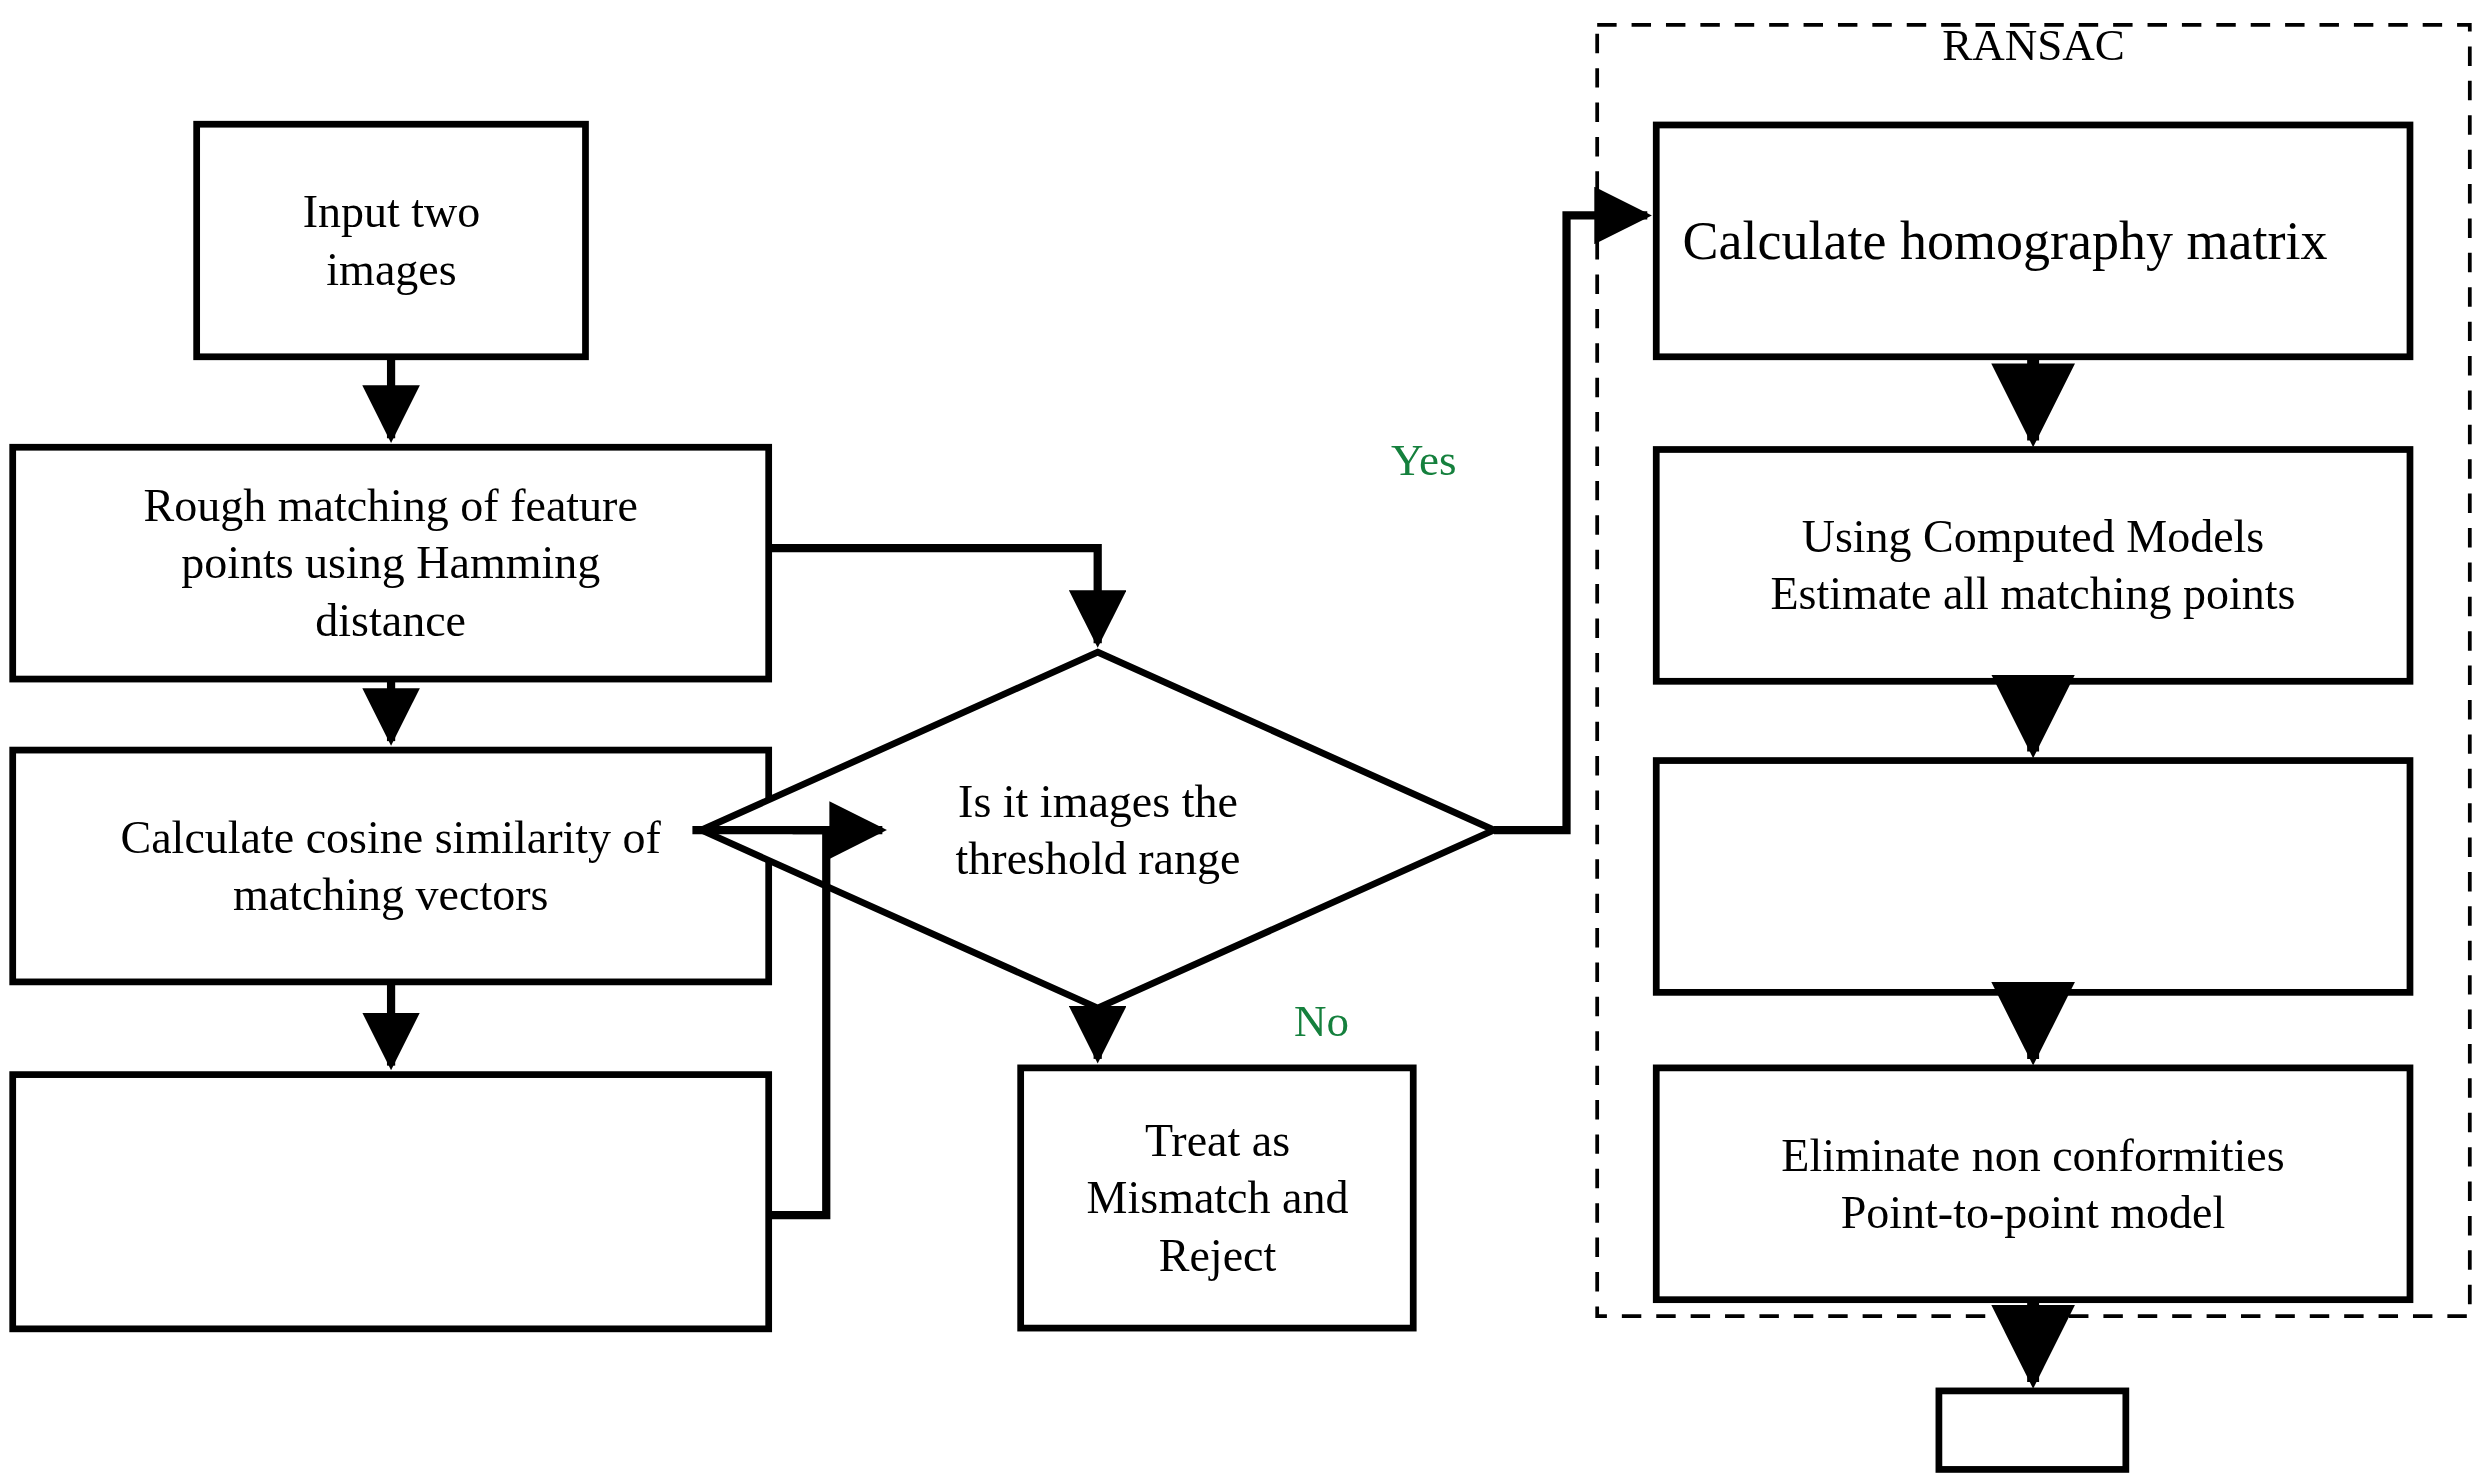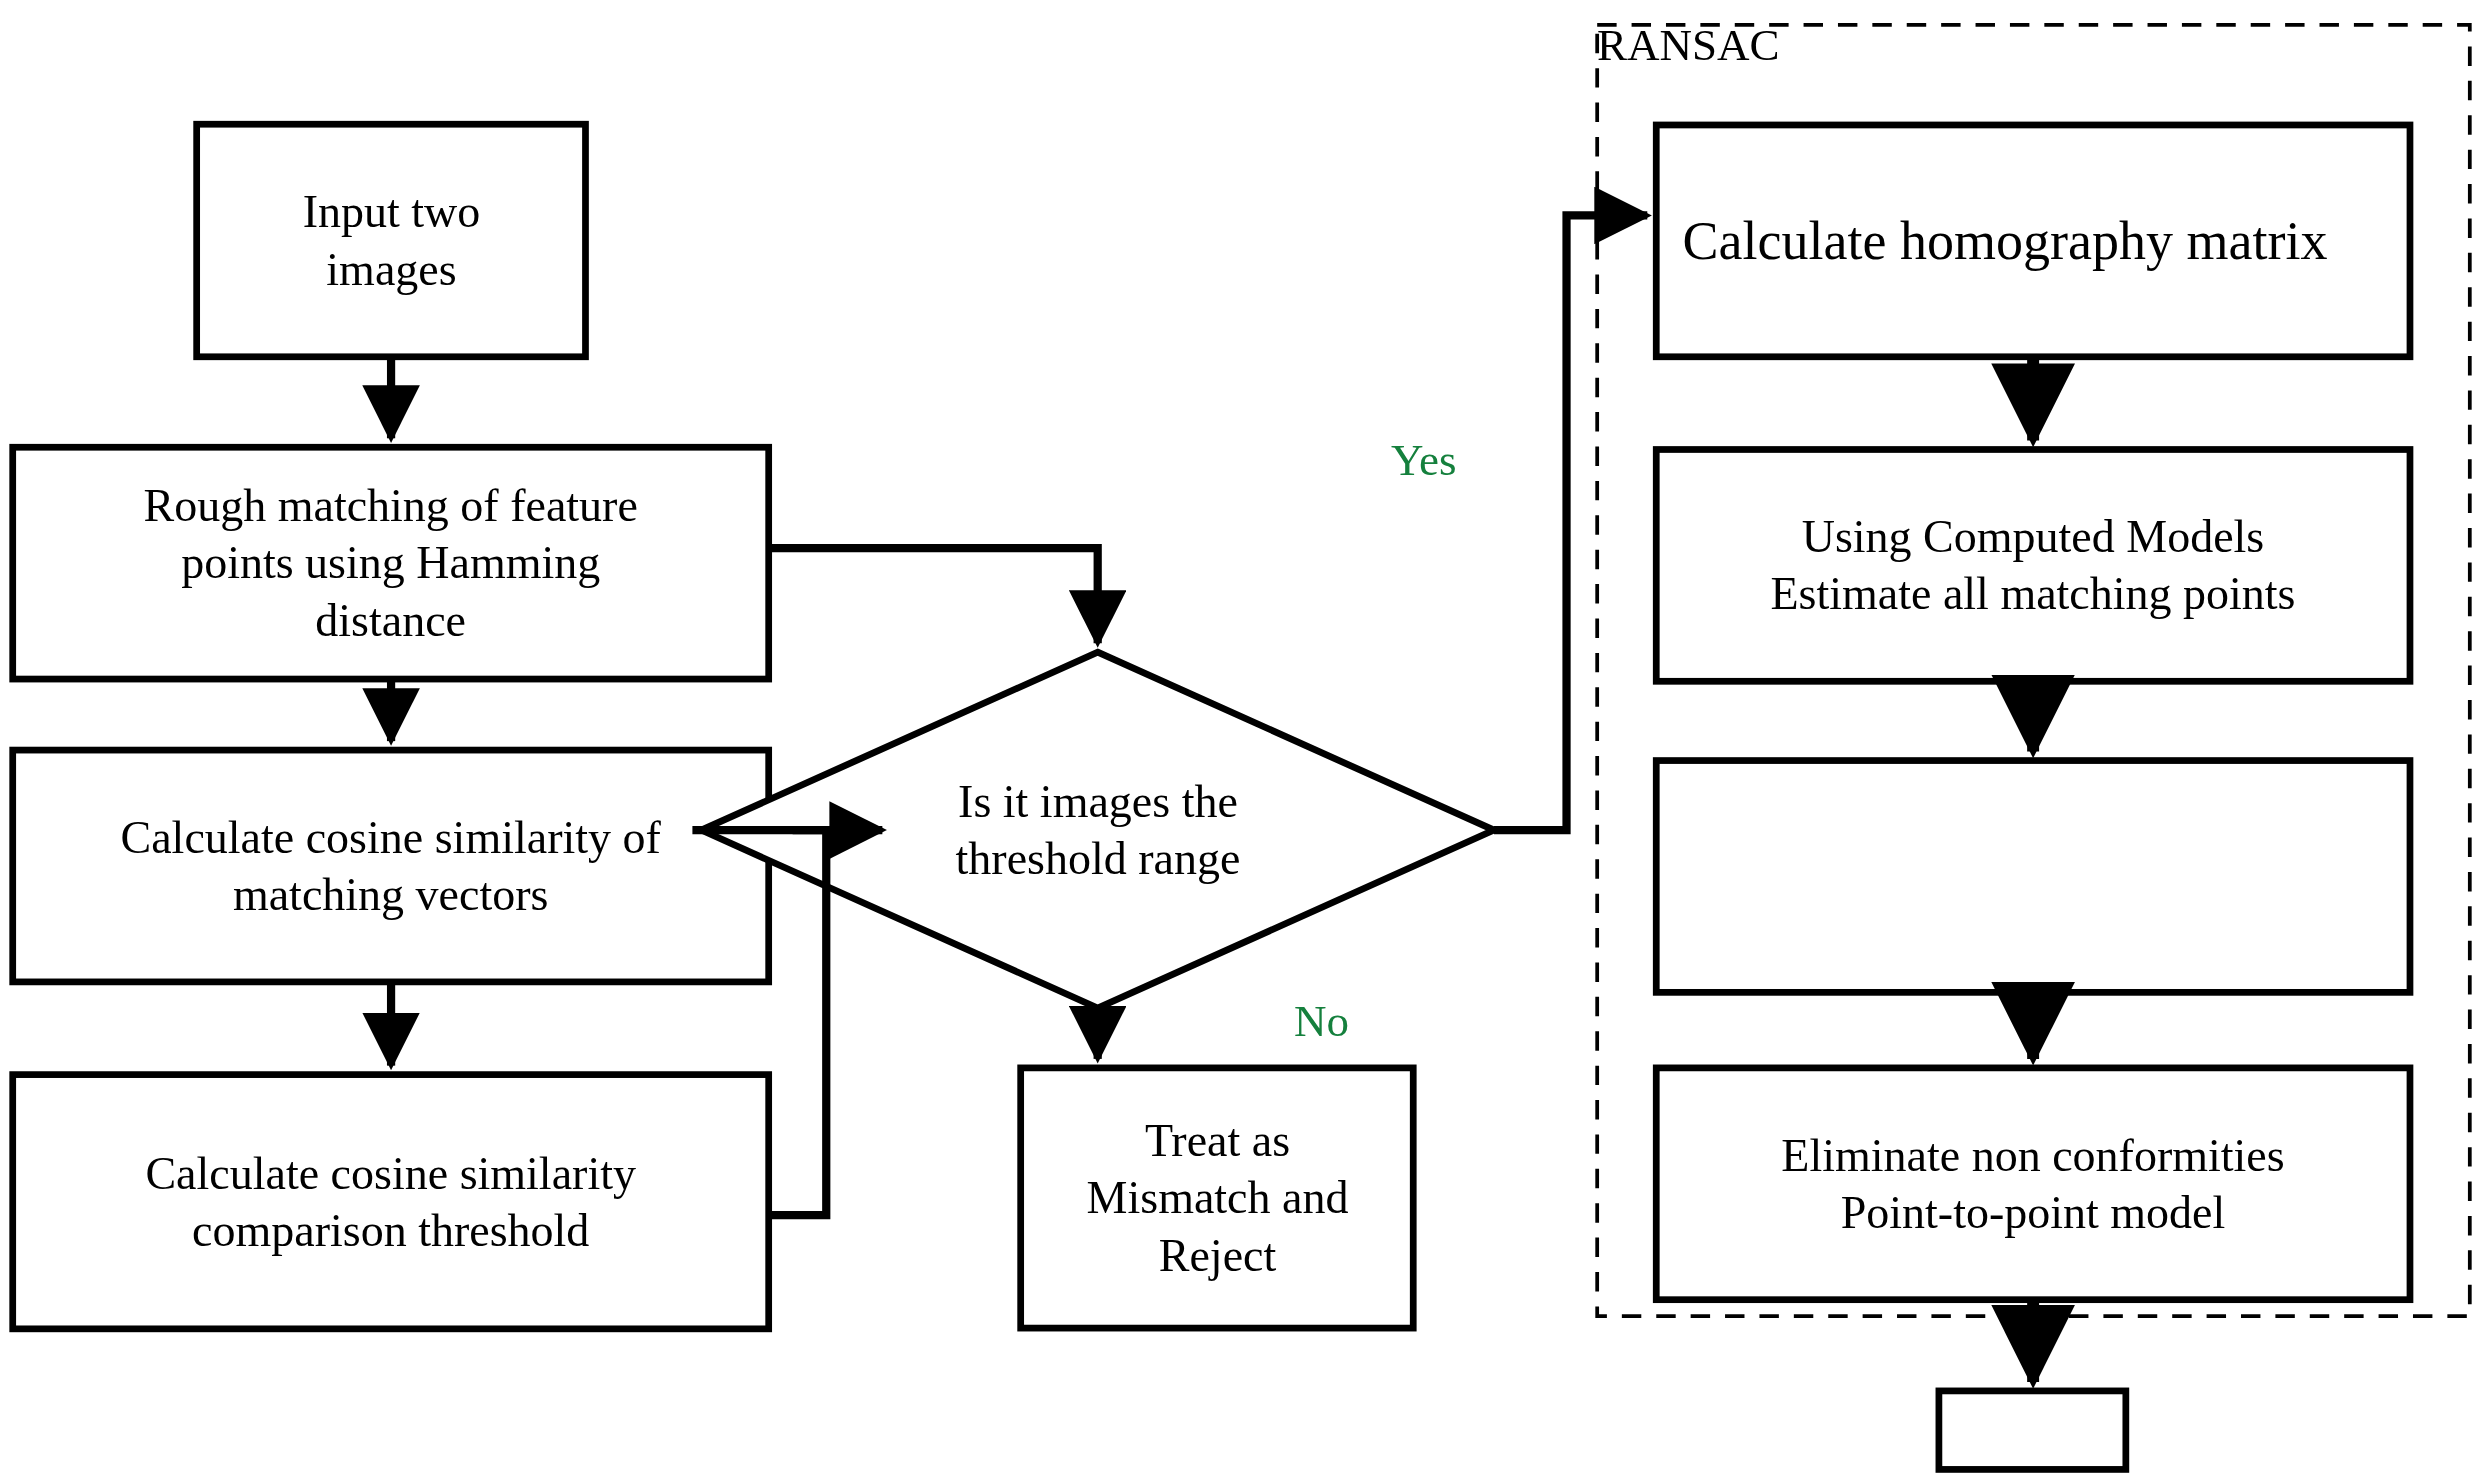--- a/index.html
+++ b/index.html
@@ -38,21 +38,21 @@
   .edge-label {
     position: absolute;
     color: #15803d;
     font-family: "Liberation Serif", "DejaVu Serif", serif;
     white-space: pre;
   }
   .group-title {
     position: absolute;
     color: #000000;
     font-family: "Liberation Serif", "DejaVu Serif", serif;
-    text-align: left;
+    text-align: center;
     white-space: pre;
   }
 </style>
 </head>
 <body>
 
 <div id="stage">
 
   <svg class="layer" viewBox="0 0 3326 1975" xmlns="http://www.w3.org/2000/svg">
     <defs>
@@ -114,22 +114,20 @@
   <div class="node-label" style="left:197px; top:124px; width:389px; height:233px; font-size:46px;">Input two
 images</div>
 
   <div class="node-label" style="left:12.7px; top:447px; width:756px; height:232px; font-size:46px;">Rough matching of feature
 points using Hamming
 distance</div>
 
   <div class="node-label" style="left:12.7px; top:750px; width:756px; height:232px; font-size:46px;">Calculate cosine similarity of
 matching vectors</div>
 
-  <div class="node-label" style="left:12.7px; top:1075px; width:756px; height:254px; font-size:46px;">Calculate cosine similarity
-comparison threshold</div>
 
   <div class="node-label" style="left:900px; top:652px; width:396px; height:356px; font-size:46px;">Is it images the
 threshold range</div>
 
   <div class="node-label" style="left:1021px; top:1068px; width:393px; height:260px; font-size:46px;">Treat as
 Mismatch and
 Reject</div>
 
   <div class="node-label" style="left:1628px; top:125px; width:754px; height:232px; font-size:54px;">Calculate homography matrix</div>
 

